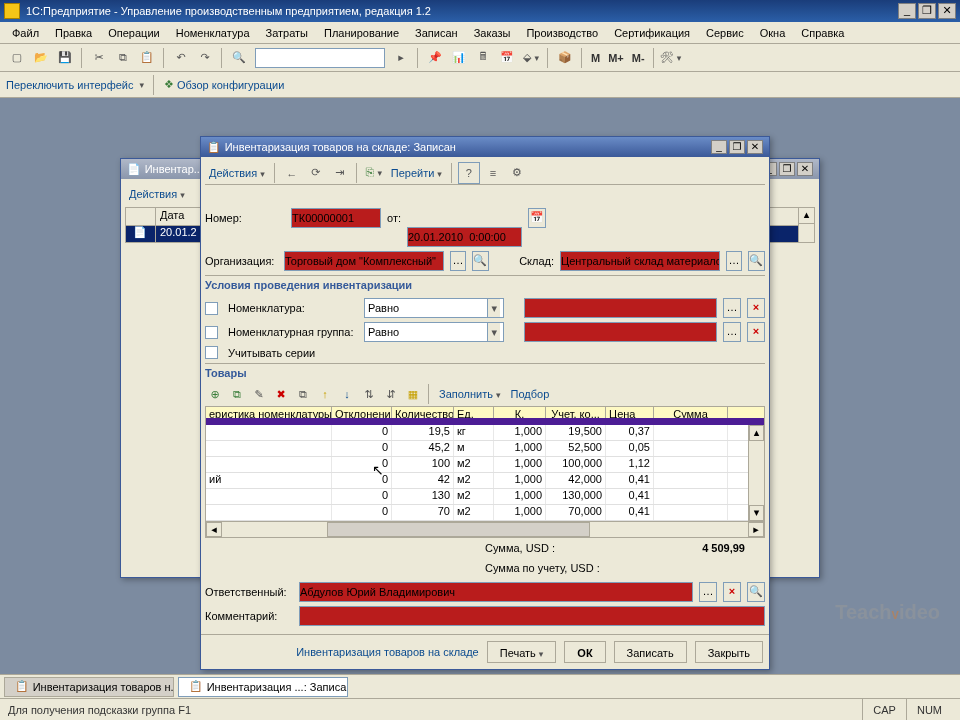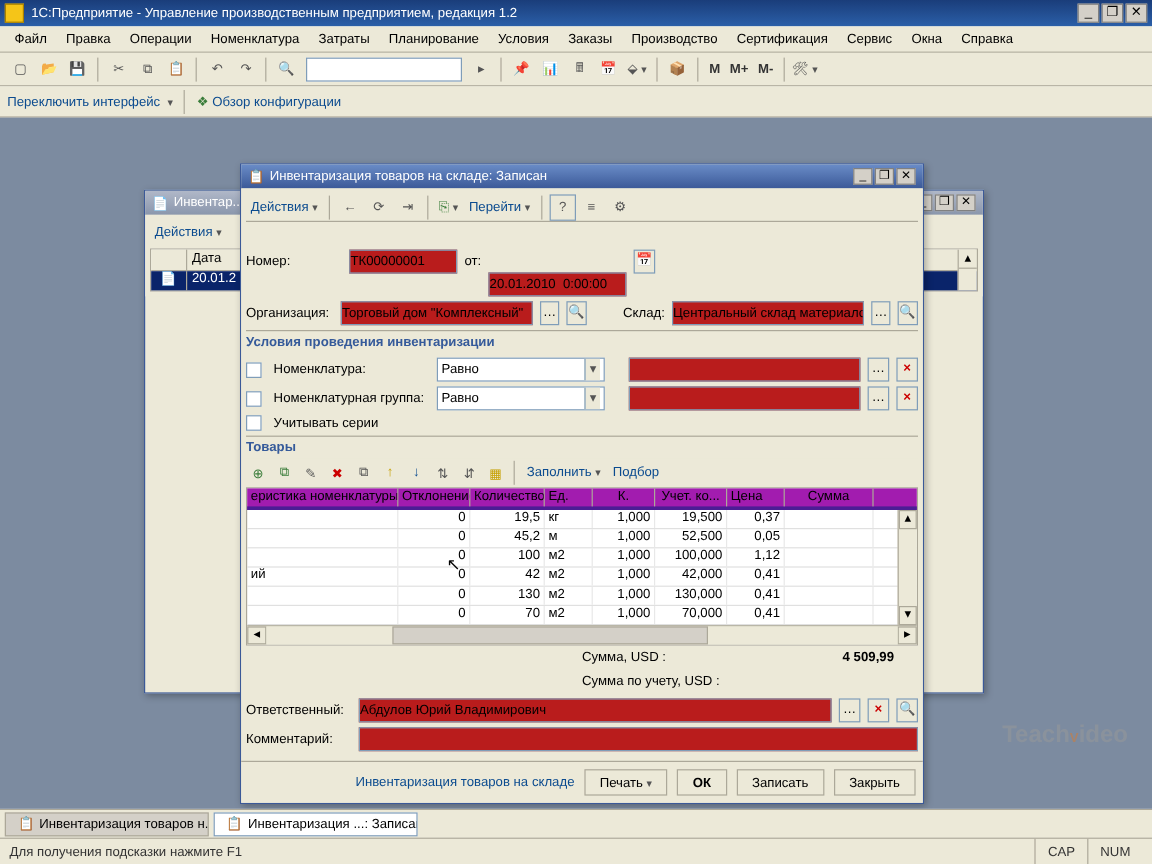--- a/index.html
+++ b/index.html
@@ -44,21 +44,21 @@
 .select{border:1px solid #7f9db9;background:#fff;height:20px;padding:0 3px;display:flex;align-items:center;justify-content:space-between;}
 .select::after{content:"▾";color:#555;background:#ece9d8;border-left:1px solid #7f9db9;padding:0 3px;height:18px;line-height:18px;}
 .checkbox{width:13px;height:13px;border:1px solid #7f9db9;background:#fff;display:inline-block;margin-right:4px;}
 
 .section-header{background:#ece9d8;padding:3px 0;font-weight:bold;color:#355a9a;border-top:1px solid #aca899;margin-top:4px;}
 .grid-toolbar{display:flex;align-items:center;gap:2px;height:24px;padding:2px 0;}
 .grid-toolbar .tool-btn{width:20px;height:20px;}
 .link-btn{color:#0b4b8f;padding:0 4px;cursor:default;}
 
 .data-grid{border:1px solid #aca899;background:#fff;position:relative;}
-.grid-header{display:flex;background:#a21caf;border-bottom:3px solid #4c1d95;height:18px;}
+.grid-header{display:flex;background:#fef9c3;border-bottom:7px solid #4c1d95;height:18px;}
 .grid-header .gh{border-right:1px solid #aca899;padding:1px 3px;overflow:hidden;white-space:nowrap;text-align:center;}
 .grid-row{display:flex;border-bottom:1px solid #e0e0e0;height:16px;}
 .grid-row .gc{border-right:1px solid #e8e8e8;padding:0 3px;overflow:hidden;white-space:nowrap;}
 .num{text-align:right;}
 .vscroll{width:16px;background:#ece9d8;border-left:1px solid #aca899;position:absolute;right:0;top:18px;bottom:16px;display:flex;flex-direction:column;}
 .vscroll .arr{height:16px;border:1px solid #aca899;text-align:center;line-height:12px;background:#ece9d8;}
 .hscroll{height:16px;background:#ece9d8;border-top:1px solid #aca899;display:flex;}
 .hscroll .arr{width:16px;border:1px solid #aca899;text-align:center;line-height:12px;background:#ece9d8;}
 .hscroll .track{flex:1;background:#ece9d8;position:relative;}
 .hscroll .thumb{position:absolute;left:20%;width:50%;height:100%;background:#d4d0c8;border:1px solid #aca899;}
@@ -98,21 +98,21 @@
     <span class="win-btn">✕</span>
   </div>
 
   <div class="menubar">
     <span>Файл</span>
     <span>Правка</span>
     <span>Операции</span>
     <span>Номенклатура</span>
     <span>Затраты</span>
     <span>Планирование</span>
-    <span>Условия</span>
+    <span>Записан</span>
     <span>Заказы</span>
     <span>Производство</span>
     <span>Сертификация</span>
     <span>Сервис</span>
     <span>Окна</span>
     <span>Справка</span>
   </div>
 
   <div class="toolbar">
     <span class="tool-btn">▢</span>
@@ -409,18 +409,18 @@
         <span>📋</span>
         <span>Инвентаризация товаров н...</span>
       </div>
     <div class="task-btn active">
         <span>📋</span>
         <span>Инвентаризация ...: Записан</span>
       </div>
   </div>
 
   <div class="statusbar">
-    <span>Для получения подсказки нажмите F1</span>
+    <span>Для получения подсказки группа F1</span>
     <span class="spacer"></span>
     <span class="status-cell">CAP</span>
     <span class="status-cell">NUM</span>
   </div>
 </div>
 
 </body></html>

